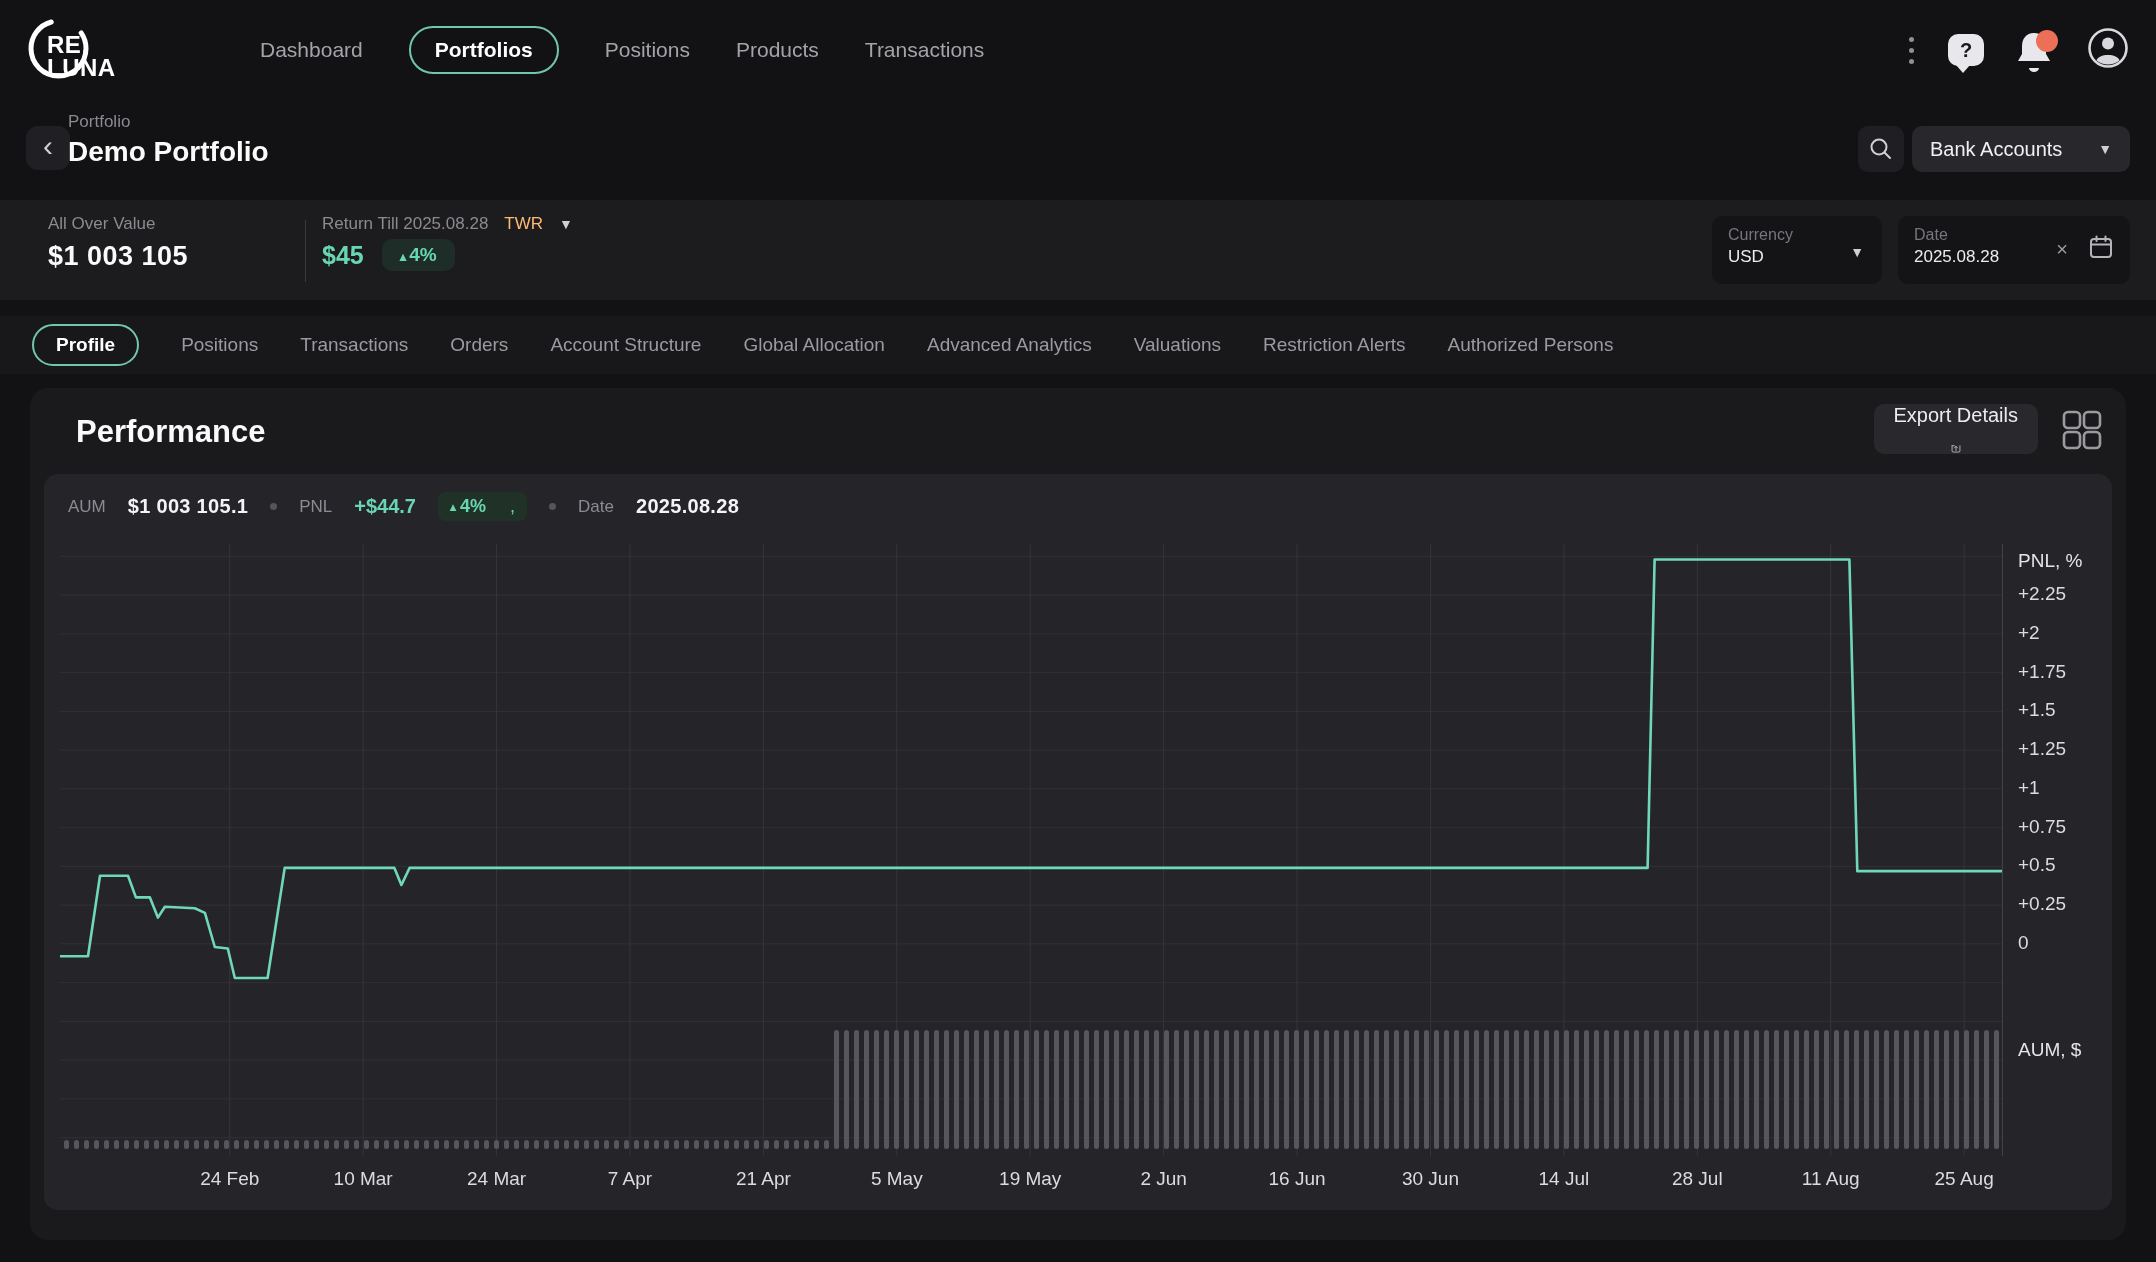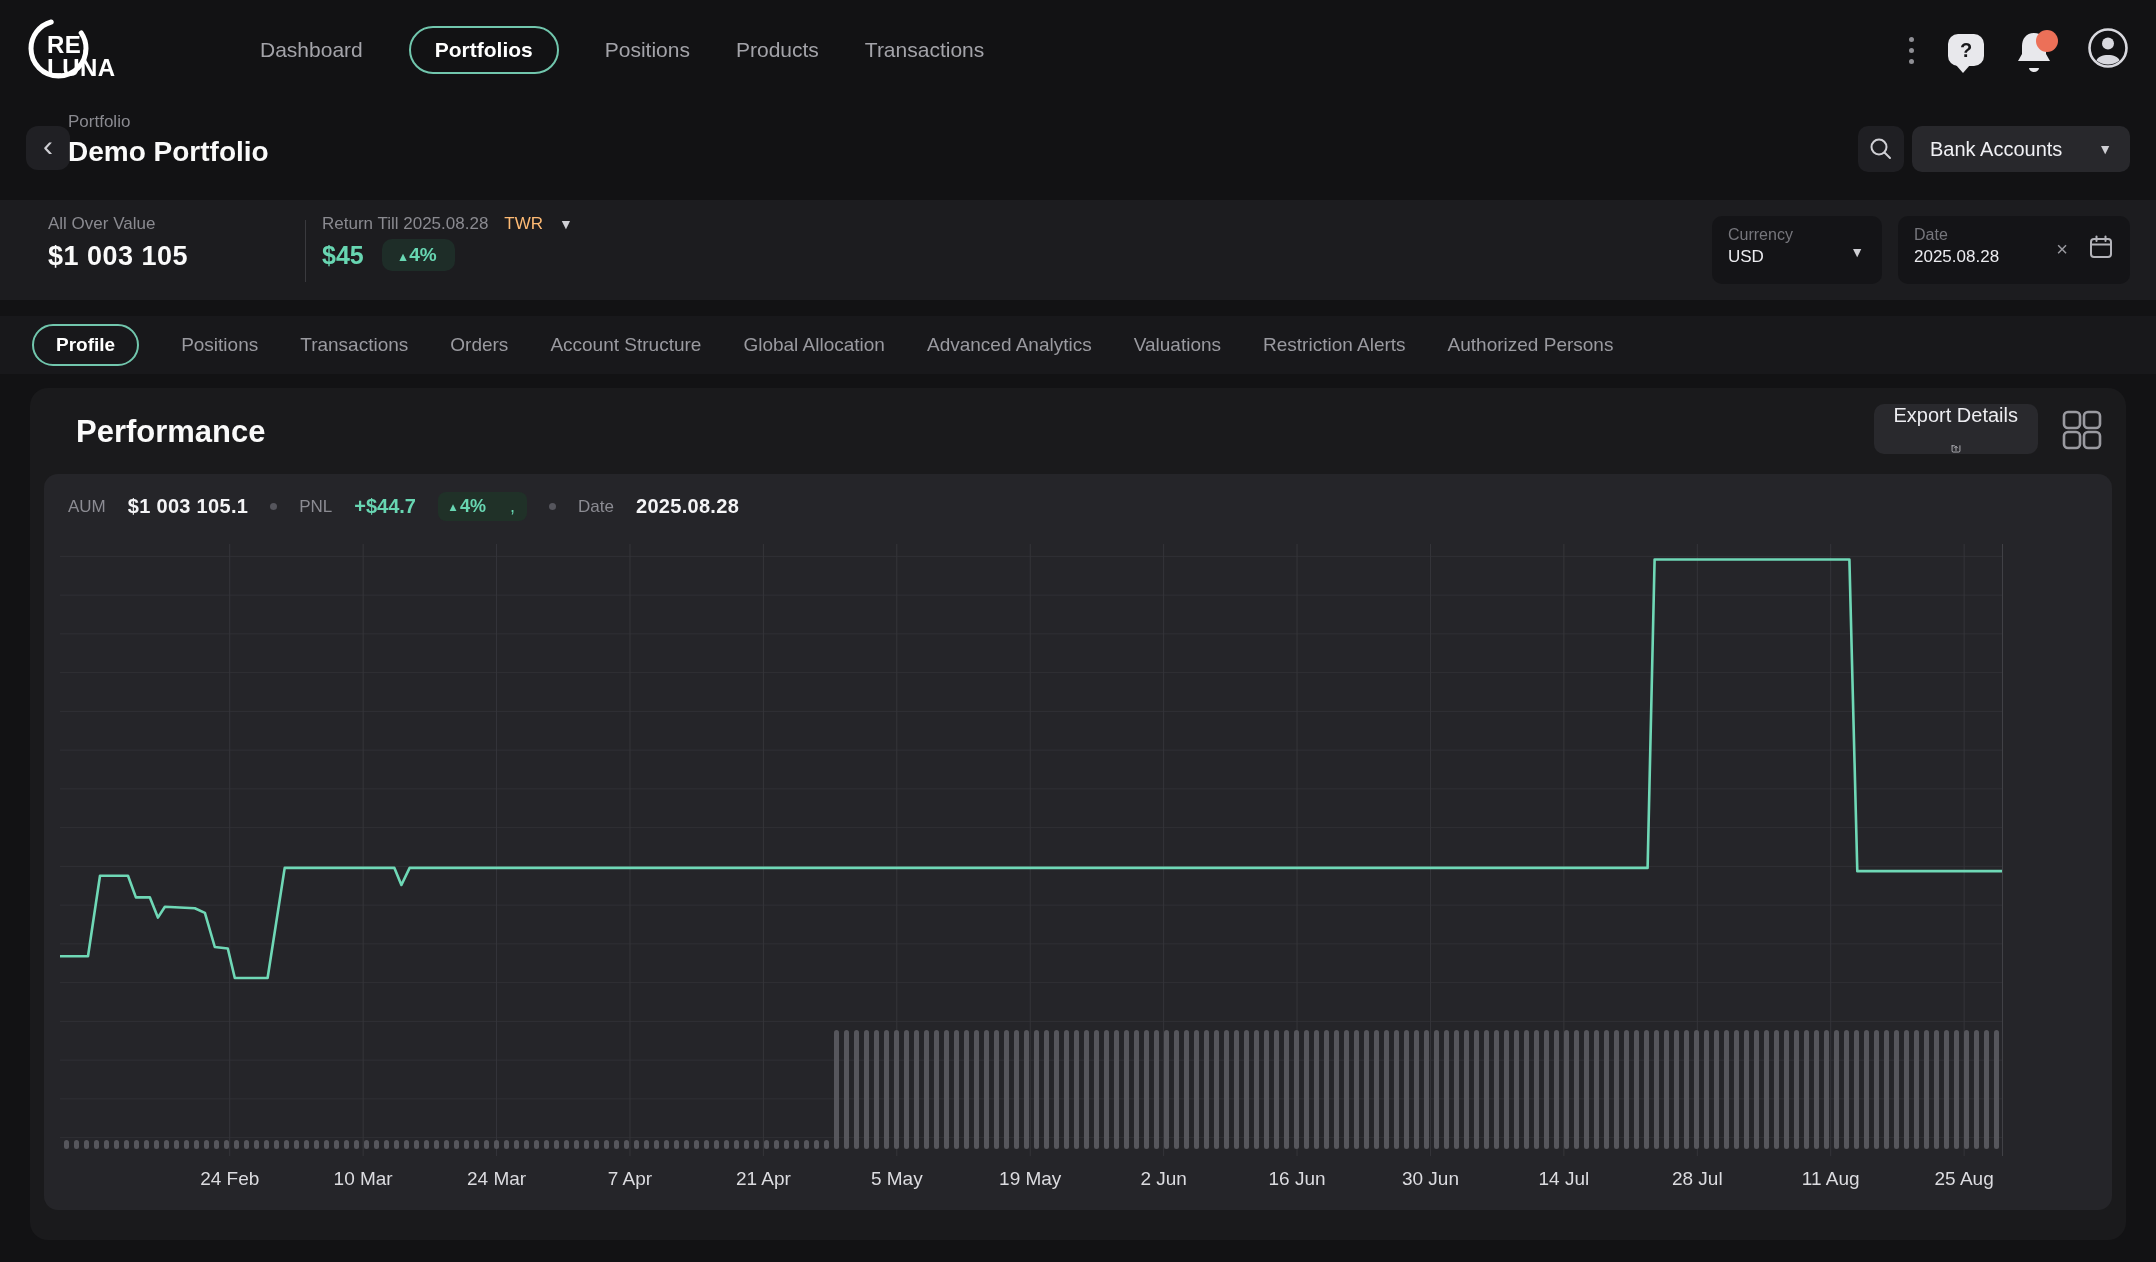--- a/index.html
+++ b/index.html
@@ -469,20 +469,34 @@
           <rect x="1884" y="486" width="5" height="119" rx="2.5" fill="#56565c"></rect>
           <rect x="1894" y="486" width="5" height="119" rx="2.5" fill="#56565c"></rect>
           <rect x="1904" y="486" width="5" height="119" rx="2.5" fill="#56565c"></rect>
           <rect x="1914" y="486" width="5" height="119" rx="2.5" fill="#56565c"></rect>
           <rect x="1924" y="486" width="5" height="119" rx="2.5" fill="#56565c"></rect>
           <rect x="1934" y="486" width="5" height="119" rx="2.5" fill="#56565c"></rect>
           <polyline points="0.0,412.3 28.0,412.3 40.0,331.7 68.0,331.7 75.9,353.4 89.9,353.4 97.9,373.6 104.9,362.7 134.8,364.3 144.9,368.9 154.8,403.0 167.8,404.5 174.8,434.0 207.6,434.0 224.7,323.9 334.4,323.9 341.4,341.0 349.6,323.9 938.6,323.9 1587.6,323.9 1594.6,15.5 1789.4,15.5 1797.3,327.1 1942.0,327.1" fill="none" stroke="#6fd8b6" stroke-width="2.6" stroke-linejoin="round" stroke-linecap="round"></polyline>
         </svg>
     </div>
     <div class="axis-line"></div>
+    <div class="ylabels" id="ylabels">
+        <div class="axis-title" style="top: 6px;">PNL, %</div>
+        <div style="top: 39.15px;">+2.25</div>
+        <div style="top: 77.9px;">+2</div>
+        <div style="top: 116.65px;">+1.75</div>
+        <div style="top: 155.4px;">+1.5</div>
+        <div style="top: 194.15px;">+1.25</div>
+        <div style="top: 232.9px;">+1</div>
+        <div style="top: 271.65px;">+0.75</div>
+        <div style="top: 310.4px;">+0.5</div>
+        <div style="top: 349.15px;">+0.25</div>
+        <div style="top: 387.9px;">0</div>
+        <div class="axis-title" style="top: 495px;">AUM, $</div>
+      </div>
     <div class="xlabels" id="xlabels">
         <div style="left: 169.731px;">24 Feb</div>
         <div style="left: 303.146px;">10 Mar</div>
         <div style="left: 436.562px;">24 Mar</div>
         <div style="left: 569.977px;">7 Apr</div>
         <div style="left: 703.392px;">21 Apr</div>
         <div style="left: 836.808px;">5 May</div>
         <div style="left: 970.223px;">19 May</div>
         <div style="left: 1103.64px;">2 Jun</div>
         <div style="left: 1237.05px;">16 Jun</div>

